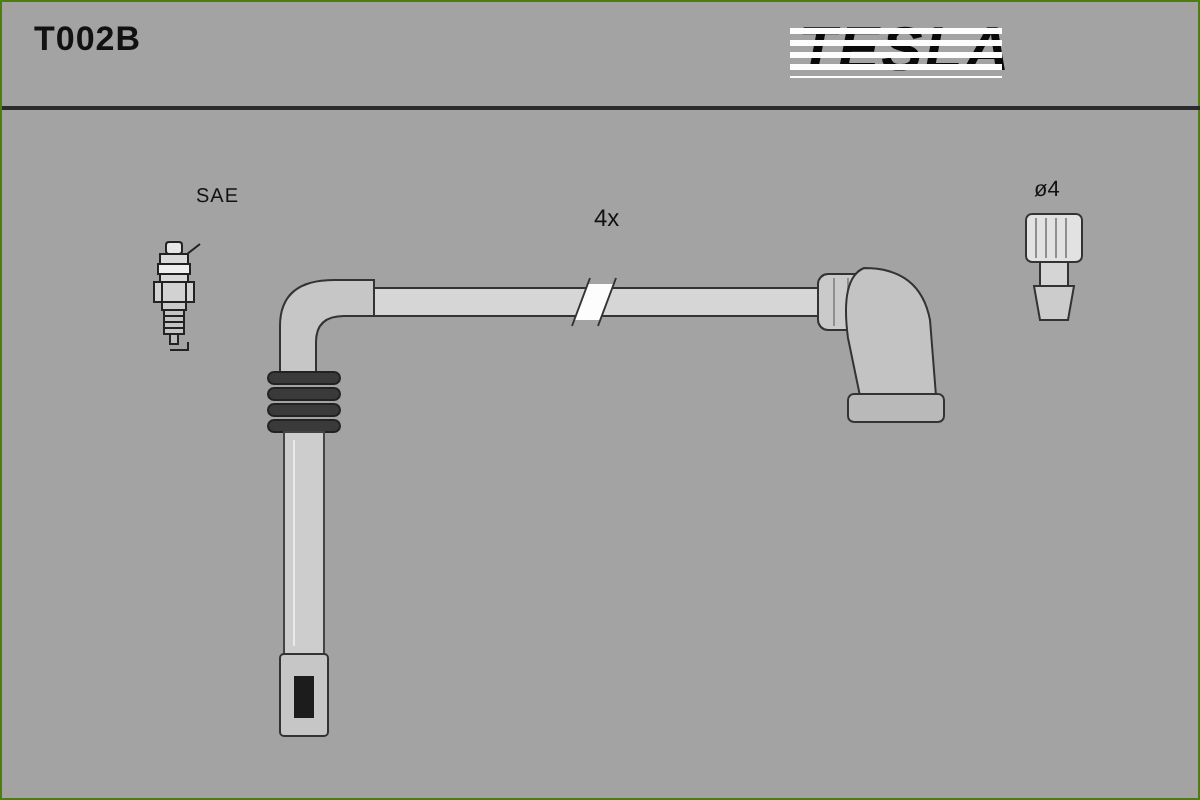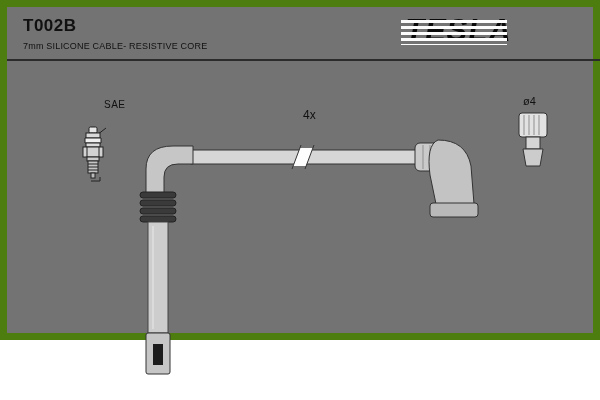--- a/index.html
+++ b/index.html
@@ -1,18 +1,18 @@
 <!DOCTYPE html>
 <html><head>
 <meta charset="utf-8">
 <style>
   * { margin:0; padding:0; box-sizing:border-box; }
   html,body { width:600px; height:400px; }
   body { font-family:"Liberation Sans", sans-serif; background:#ffffff; overflow:hidden; }
-  .page { position:relative; width:600px; height:340px; background:#737373; border:7px solid #4d7c0f; }
+  .page { position:relative; width:600px; height:400px; background:#a3a3a3; border:1px solid #4d7c0f; }
 
   .part-number { position:absolute; left:16px; top:9px; font-size:17px; font-weight:bold; color:#111; letter-spacing:.5px; }
   .subtitle    { position:absolute; left:16px; top:34px; font-size:9px; color:#111; letter-spacing:.2px; }
 
   .brand { position:absolute; left:398px; top:6px; width:98px; height:36px; }
   .brand-text { display:block; font-size:31px; line-height:36px; font-weight:800; font-style:italic;
                 letter-spacing:1px; color:#0a0a0a; }
   .brand .stripes { position:absolute; left:-4px; right:-4px; top:4px; bottom:4px;
                     background:repeating-linear-gradient(to bottom, transparent 0 3px, #fdfdfd 3px 6px);
                     pointer-events:none; }
@@ -26,21 +26,20 @@
   .lbl-sae { left:97px;  top:92px; font-size:10px; letter-spacing:.5px; }
   .lbl-qty { left:296px; top:101px; font-size:12px; }
   .lbl-dia { left:516px; top:88px;  font-size:11px;text-align:center; }
 </style>
 </head>
 <body>
 
 <div class="page">
 
   <div class="part-number">T002B</div>
-  <div class="subtitle">7mm SILICONE CABLE- RESISTIVE CORE</div>
 
   <div class="brand">
     <span class="brand-text">TESLA</span>
     <span class="stripes"></span>
   </div>
 
   <div class="rule"></div>
 
   <div class="canvas">
     <svg width="600" height="400" viewBox="0 0 600 400">

